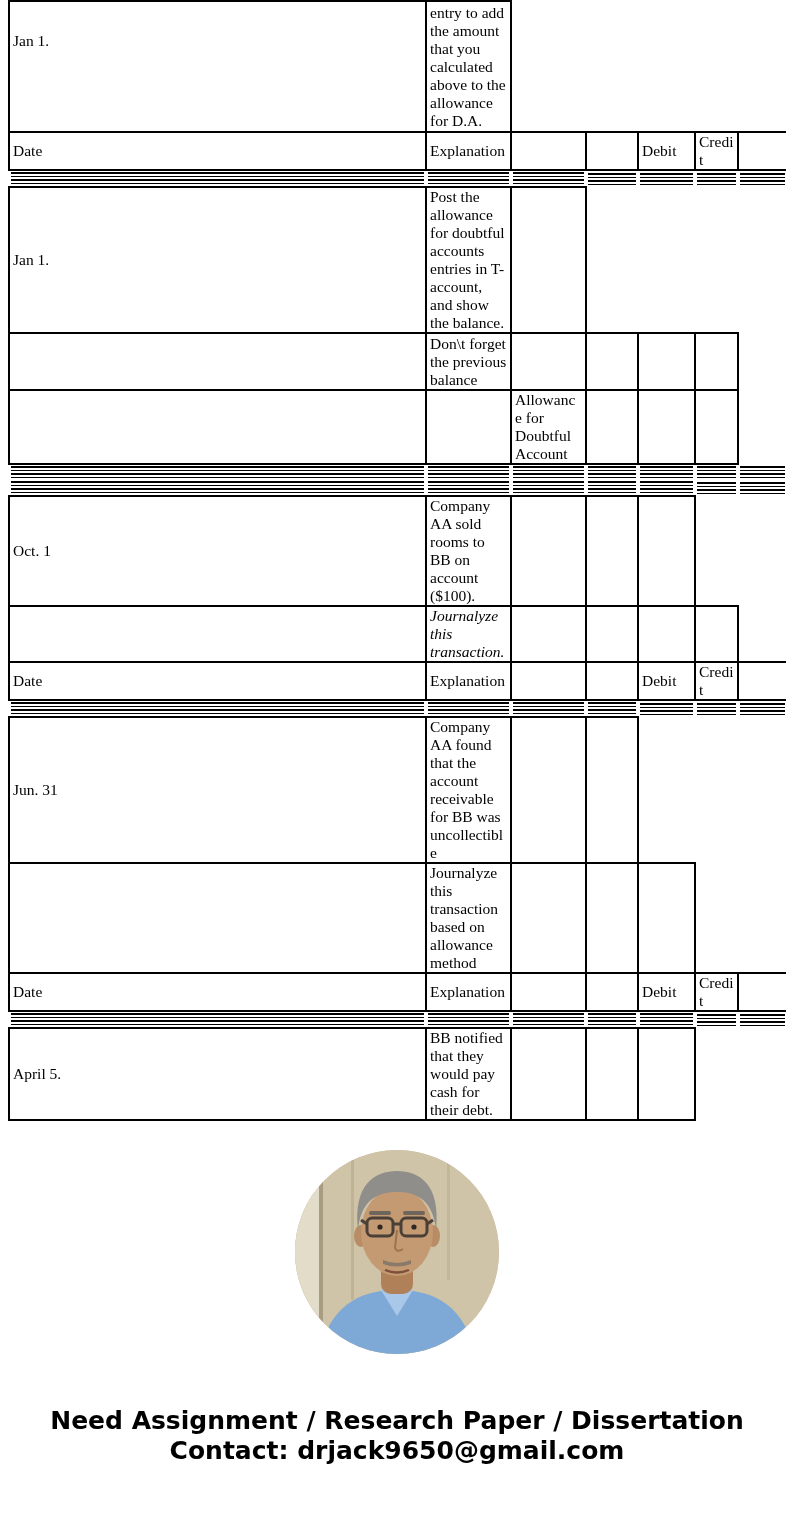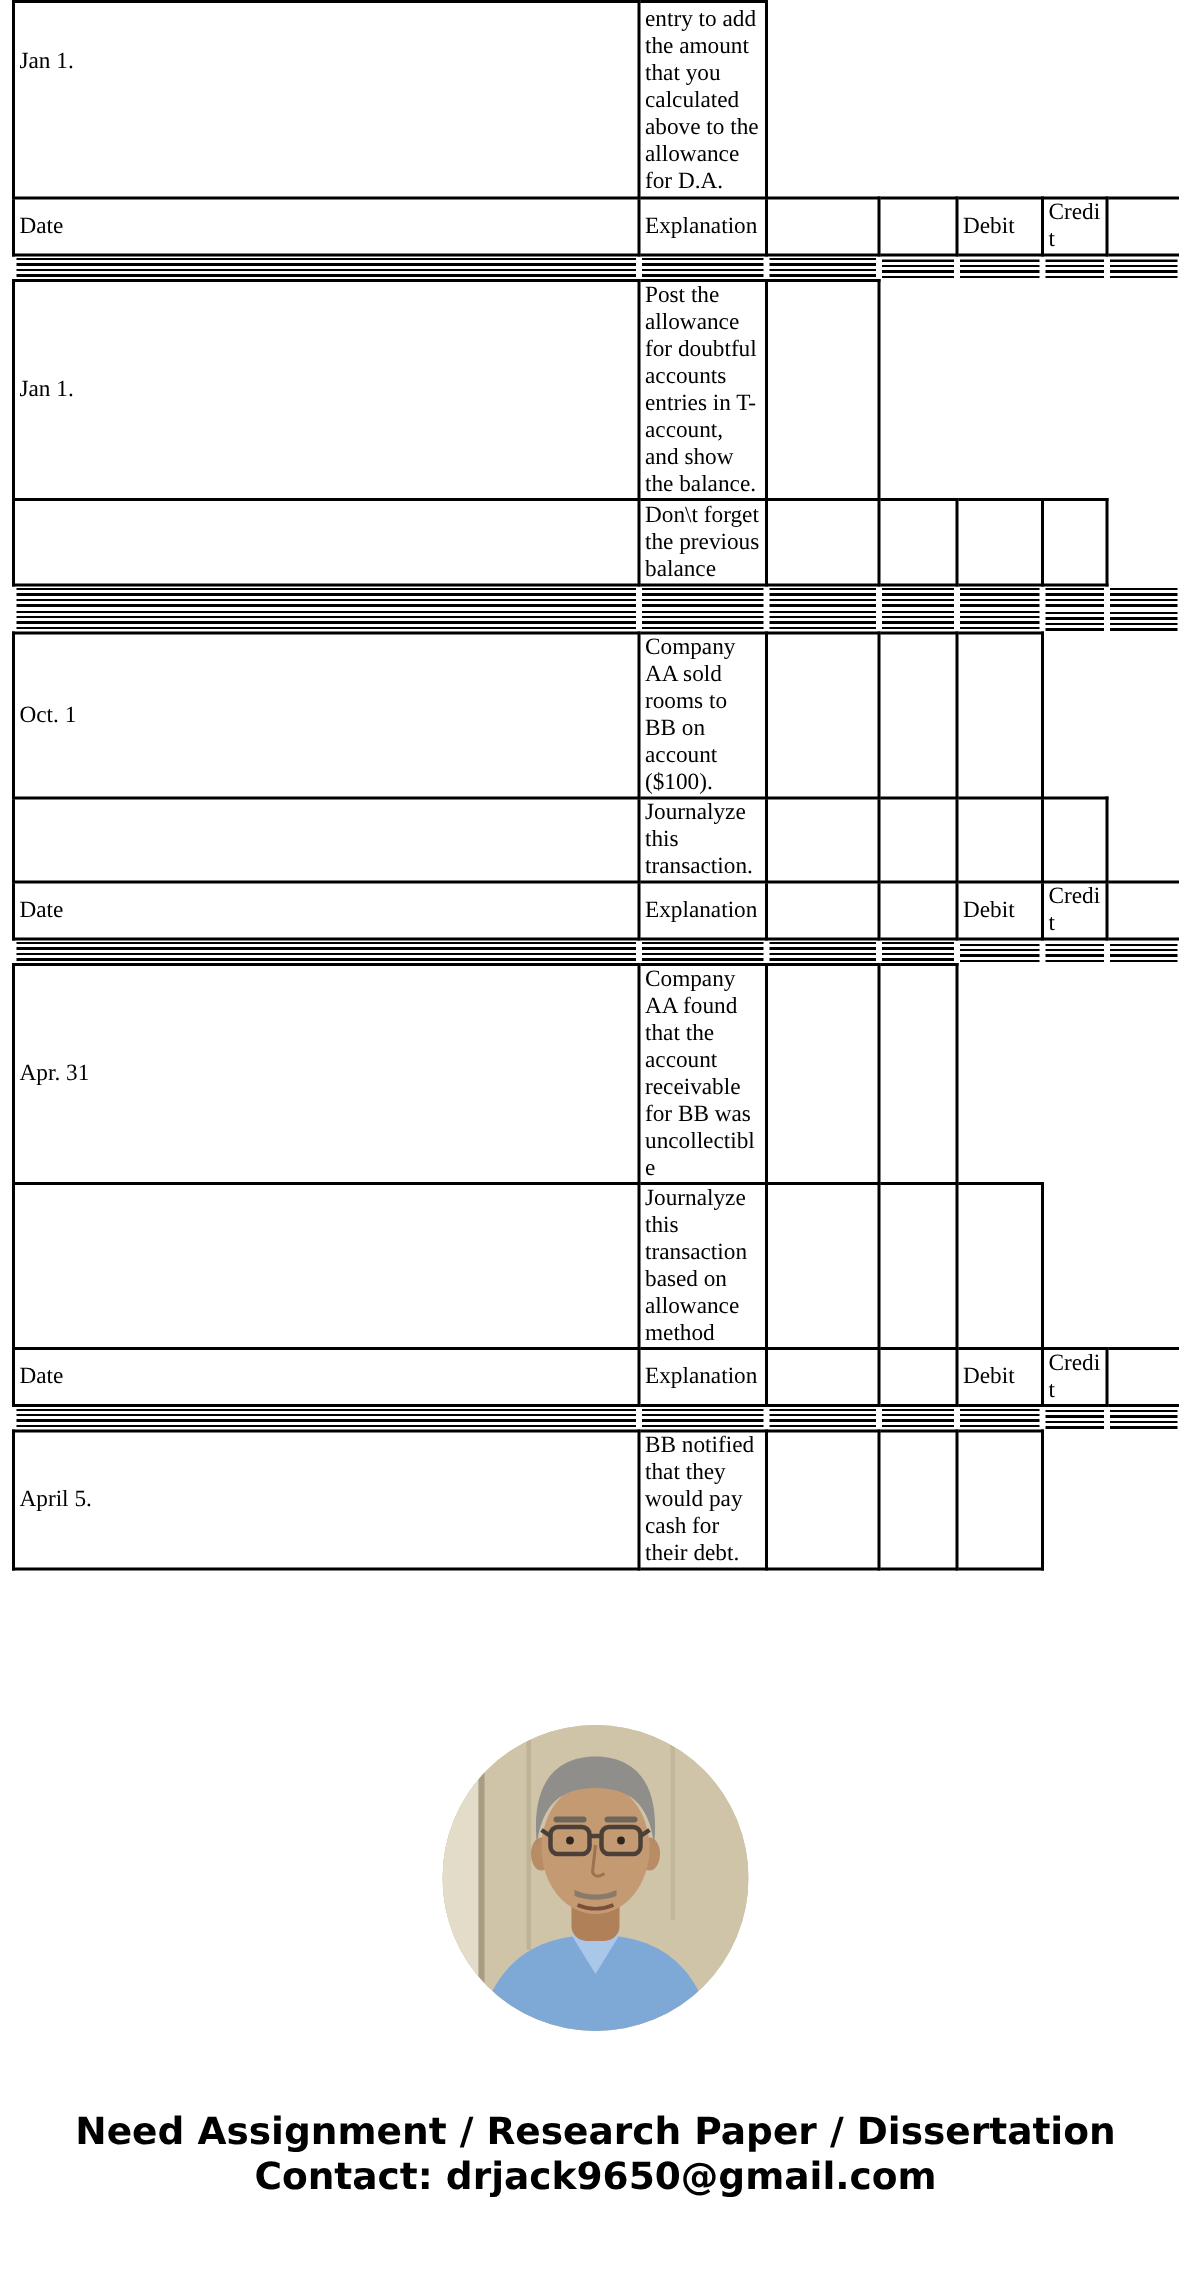--- a/index.html
+++ b/index.html
@@ -27,21 +27,21 @@
   td.b  { border: 2px solid #000; }
   td.nb { border: none; }
 
   tr.r-a1 { height: 131px; }
   tr.r-h  { height: 27px; }
   tr.r-sep{ height: 16px; }
   tr.r-b1 { height: 145px; }
   tr.r-b2 { height: 57px; }
   tr.r-b3 { height: 73px; }
   tr.r-c1 { height: 93px; }
-  tr.r-c2 { height: 56px; }
+  tr.r-c2 { height: 56px; font-style: italic; }
   tr.r-d1 { height: 125px; }
   tr.r-d2 { height: 88px; }
   tr.r-h3 { height: 23px; }
   tr.r-e1 { height: 91px; }
 
   td.date-top { vertical-align: top; padding-top: 30px; }
   td.a1expl > div {
     height: 127px;
     overflow: hidden;
     display: flex;
@@ -154,20 +154,29 @@
       <tr class="r-b2">
         <td class="b"></td>
         <td class="b">Don\t forget the previous balance</td>
         <td class="b"></td>
         <td class="b"></td>
         <td class="b"></td>
         <td class="b"></td>
         <td class="nb"></td>
       </tr>
 
+      <tr class="r-b3">
+        <td class="b"></td>
+        <td class="b"></td>
+        <td class="b">Allowance for Doubtful Account</td>
+        <td class="b"></td>
+        <td class="b"></td>
+        <td class="b"></td>
+        <td class="nb"></td>
+      </tr>
 
       <tr class="r-sep">
         <td>
             <div></div>
           </td>
         <td>
             <div></div>
           </td>
         <td>
             <div></div>
@@ -257,21 +266,21 @@
           </td>
         <td>
             <div></div>
           </td>
         <td>
             <div></div>
           </td>
       </tr>
 
       <tr class="r-d1">
-        <td class="b">Apr. 31</td>
+        <td class="b">Jun. 31</td>
         <td class="b">Company AA found that the account receivable for BB was uncollectible</td>
         <td class="b"></td>
         <td class="b"></td>
         <td class="nb"></td>
         <td class="nb"></td>
         <td class="nb"></td>
       </tr>
 
       <tr class="r-d2">
         <td class="b"></td>

